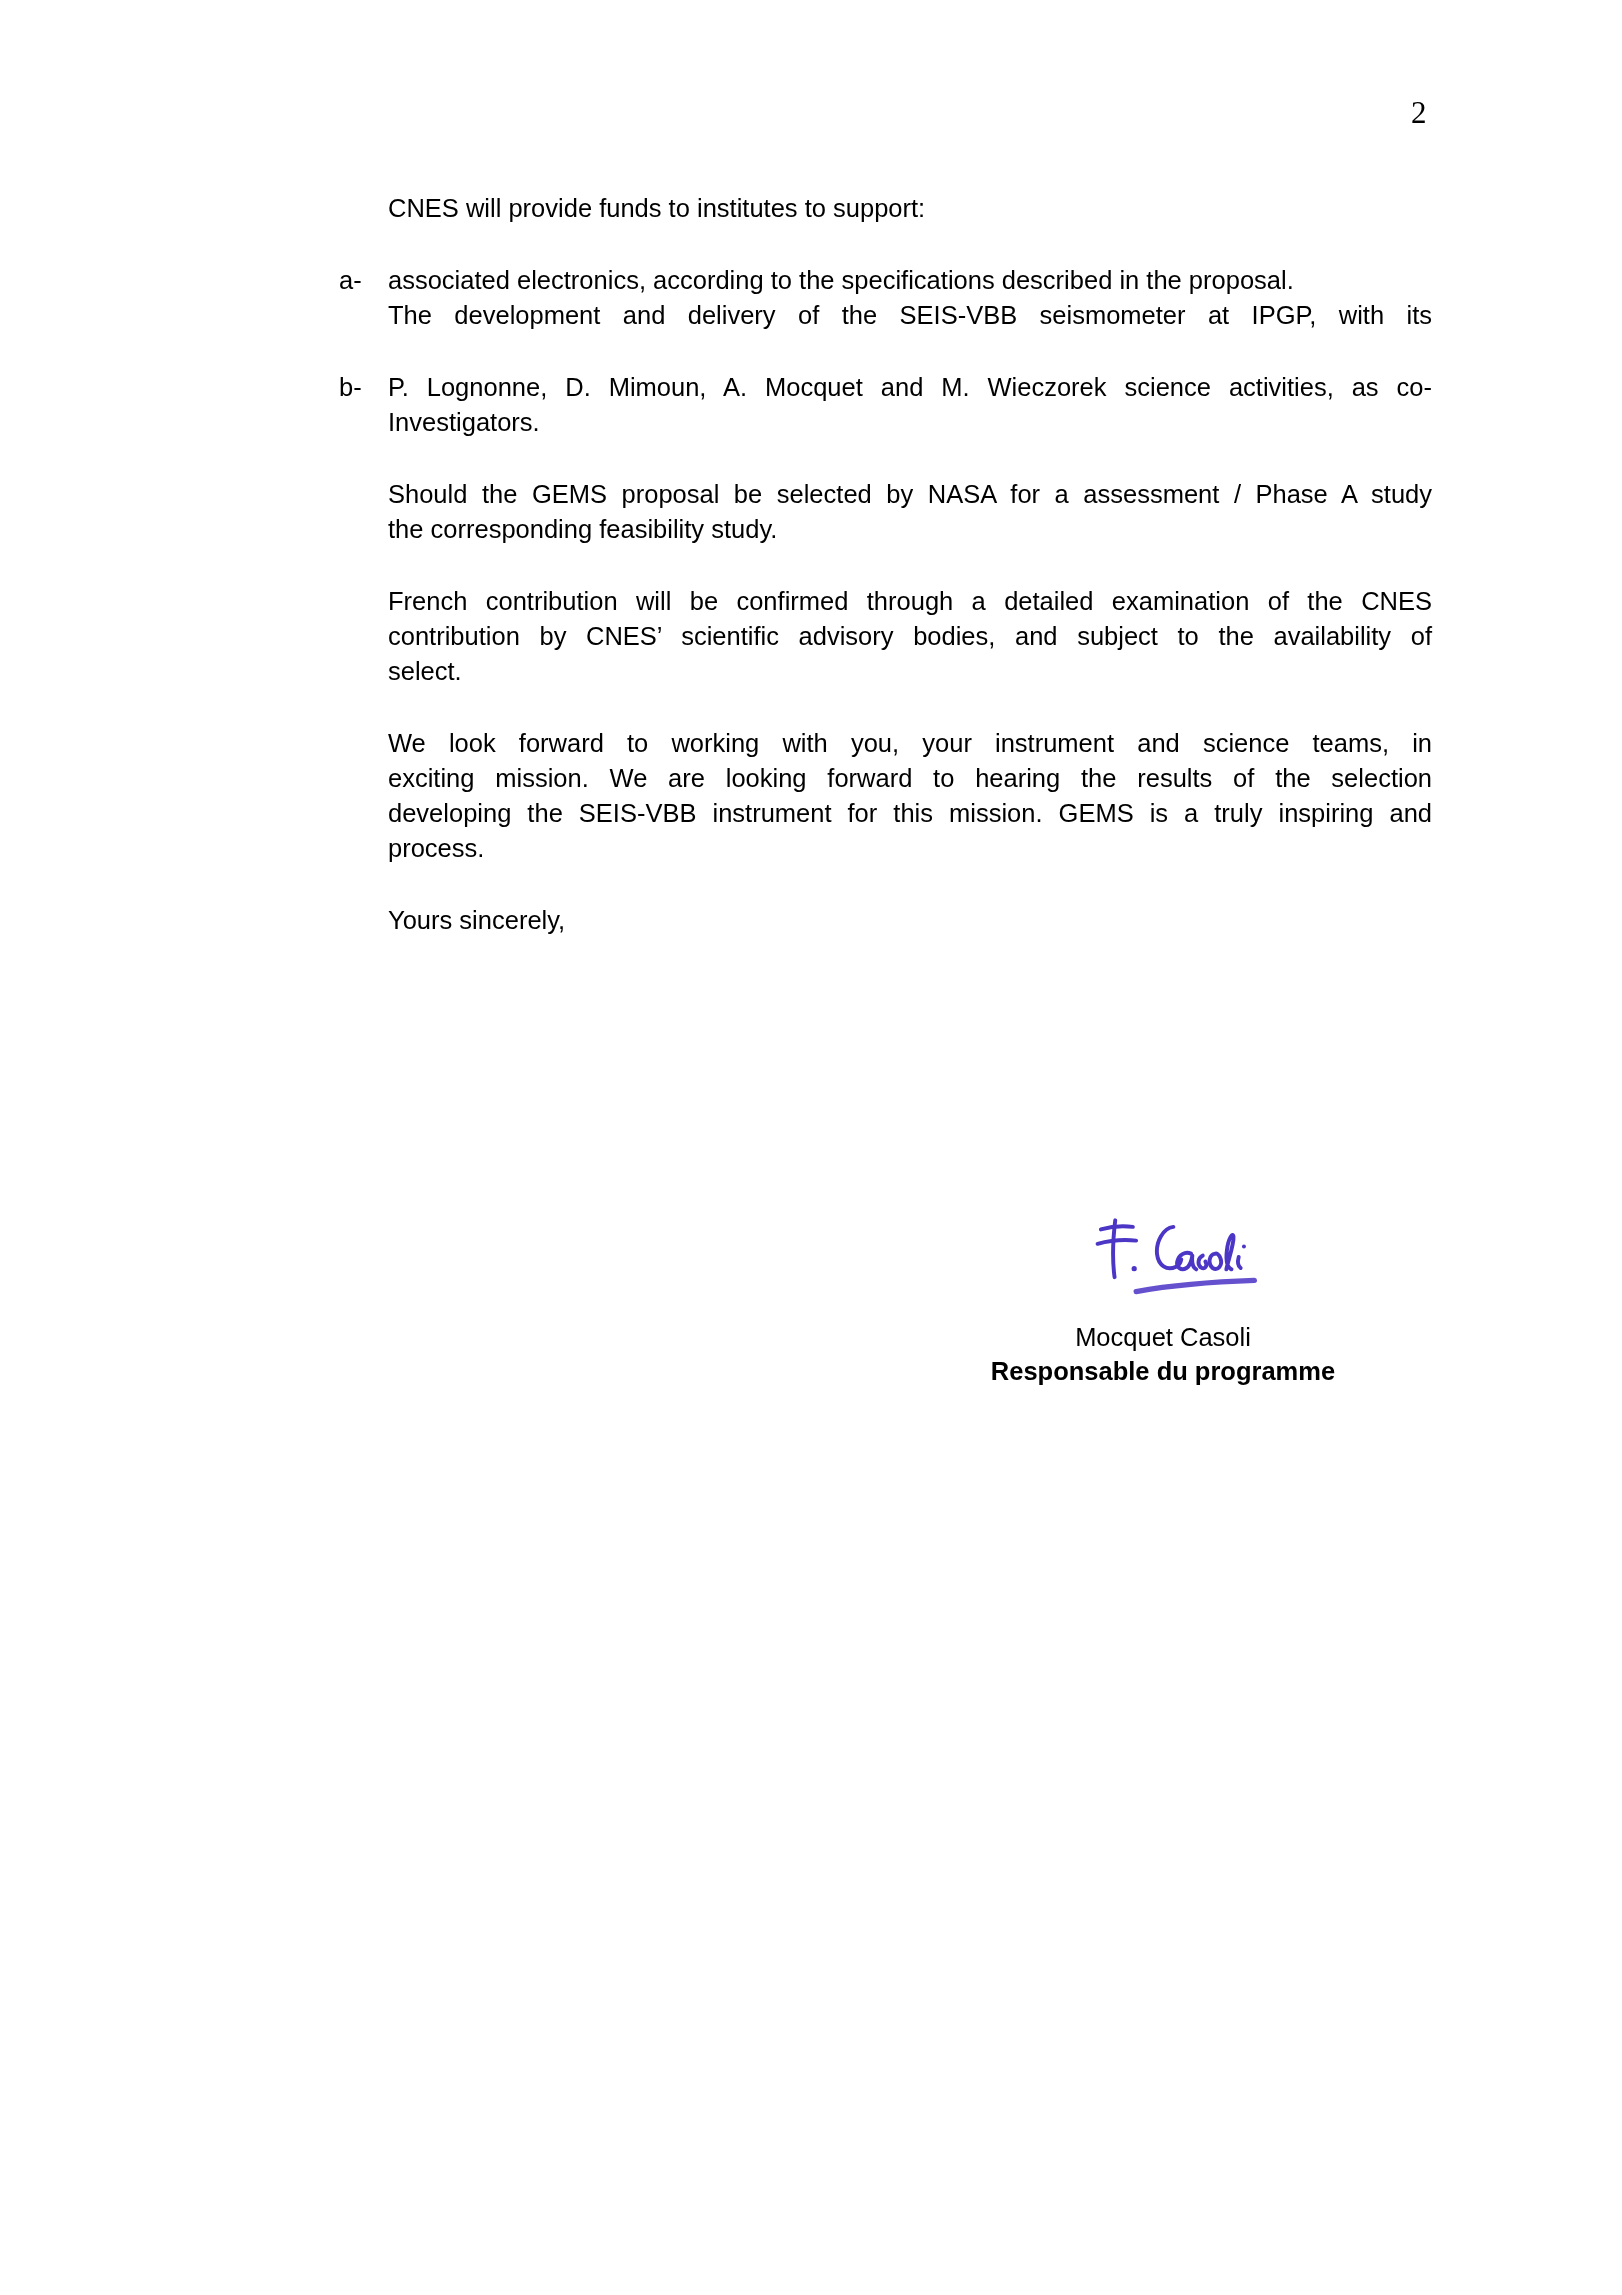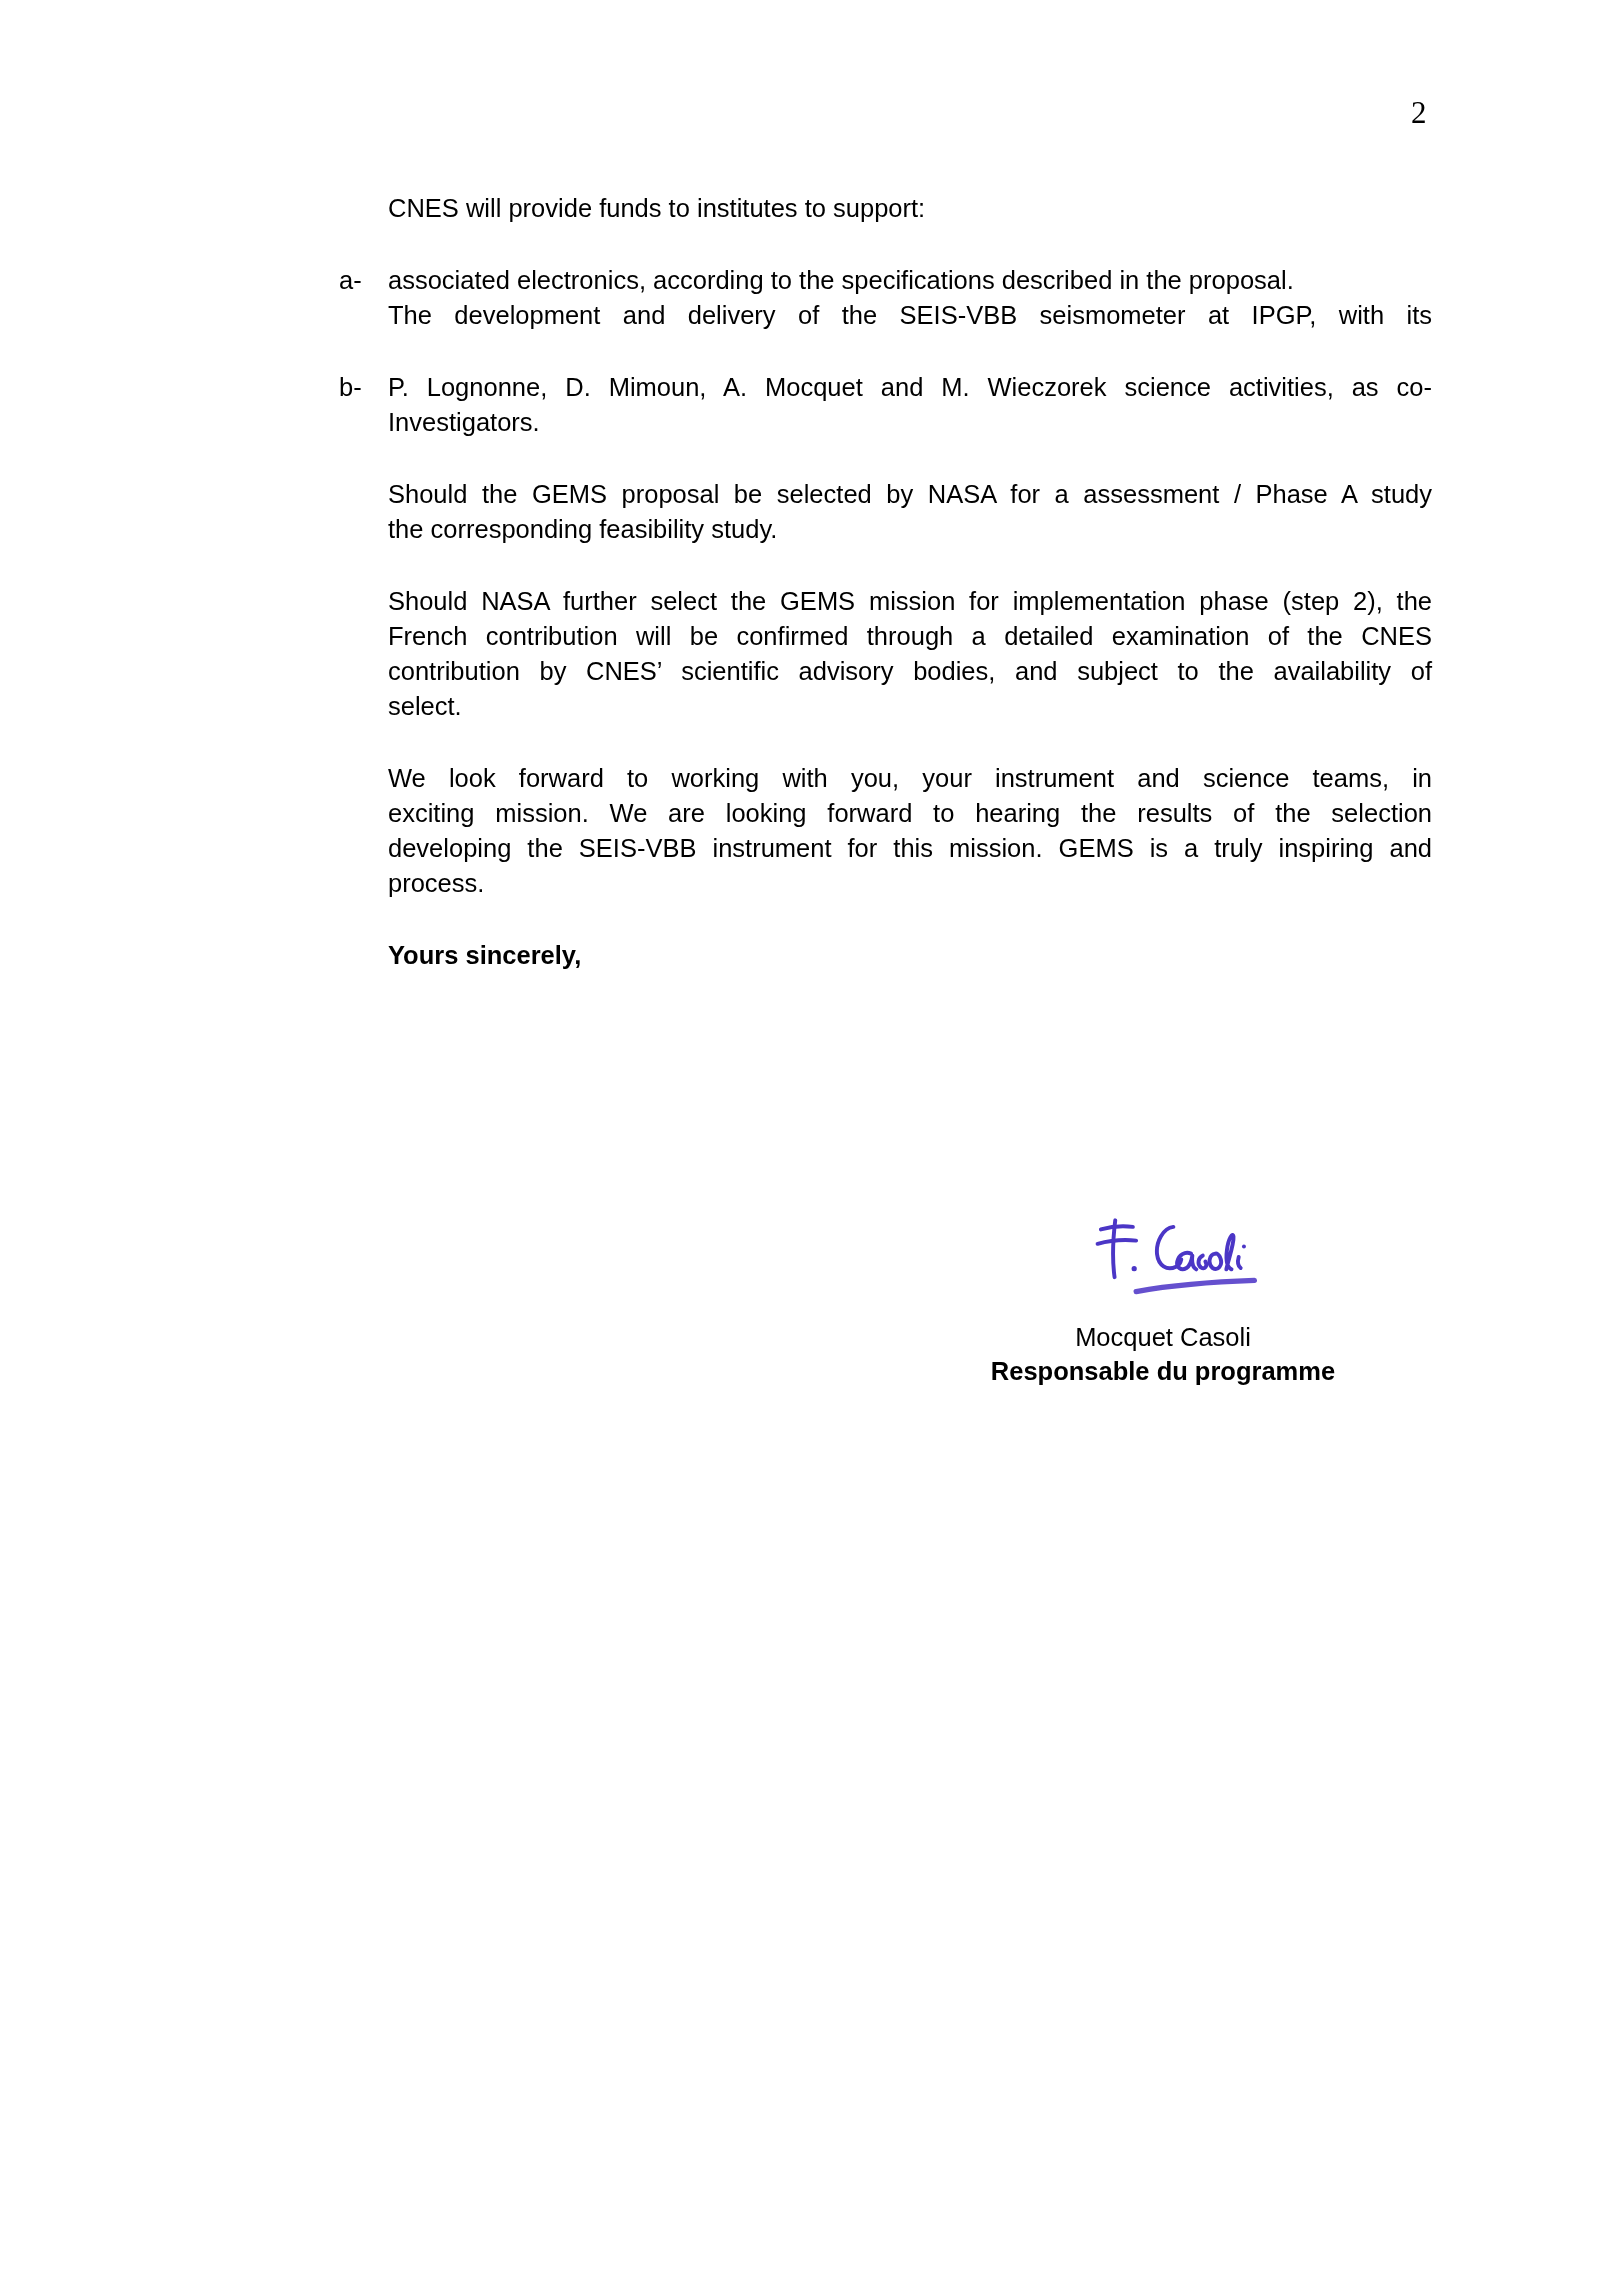--- a/index.html
+++ b/index.html
@@ -30,21 +30,21 @@
     position: absolute;
     left: 339px;
     top: 191px;
     width: 1093px;
   }
   .para {
     position: relative;
     margin: 0 0 37px 0;
     padding-left: 49px;
   }
-  .para:last-child { margin-bottom: 6px; font-weight: bold; }
+  .para:last-child { margin-bottom: 6px; }
   .list-label {
     position: absolute;
     left: 0;
     top: 0;
   }
   .line { text-align: left; }
   .line.j {
     text-align: justify;
     text-align-last: justify;
   }
@@ -90,21 +90,20 @@
       <div class="line j">P. Lognonne, D. Mimoun, A. Mocquet  and M. Wieczorek science activities, as co-</div>
       <div class="line">Investigators.</div>
     </div>
 
     <div class="para">
       <div class="line j">Should the GEMS proposal be selected by NASA for a assessment / Phase A study</div>
       <div class="line">the corresponding feasibility study.</div>
     </div>
 
     <div class="para">
-      <div class="line j">Should NASA further select the GEMS mission for implementation phase (step 2), the</div>
       <div class="line j">French contribution will be confirmed through a detailed examination of the CNES</div>
       <div class="line j">contribution by CNES’ scientific advisory bodies, and subject to the availability of</div>
       <div class="line">select.</div>
     </div>
 
     <div class="para">
       <div class="line j">We look forward to working with you, your instrument and science teams, in</div>
       <div class="line j">exciting mission. We are looking forward to hearing the results of the selection</div>
       <div class="line j">developing the SEIS-VBB instrument for this mission. GEMS is a truly inspiring and</div>
       <div class="line">process.</div>

